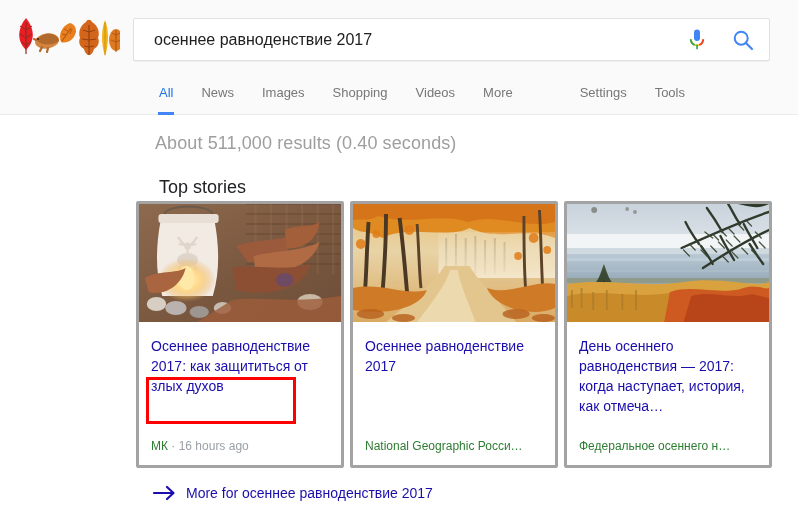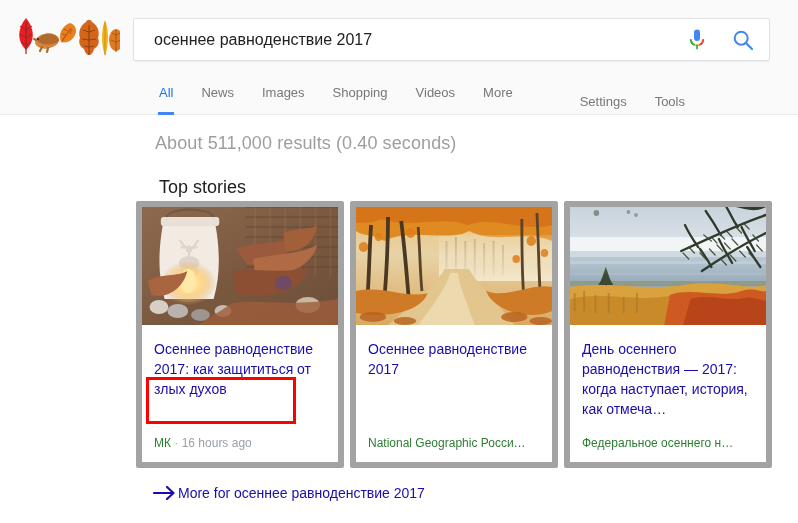--- a/index.html
+++ b/index.html
@@ -58,21 +58,21 @@
     display: flex; align-items: center; justify-content: center;
     cursor: pointer; background: transparent; border: none;
   }
 
   
   .navbar {
     position: absolute; left: 0; top: 78px;
     width: 727px; height: 37px;
   }
   .nav-left { position: absolute; left: 145px; top: 0; display: flex; }
-  .nav-right { position: absolute; right: 28px; top: 9px; display: flex; }
+  .nav-right { position: absolute; right: 28px; top: 0; display: flex; }
   .nav-item {
     font-size: 13px;
     color: #777777;
     padding: 4px 14px 0 14px;
     height: 37px;
     line-height: 22px;
     cursor: pointer;
     position: relative;
     white-space: nowrap;
   }
@@ -101,21 +101,21 @@
   }
 
   .cards {
     position: absolute; left: 136px; top: 201px;
     display: flex;
     gap: 6px;
   }
   .card {
     width: 208px;
     background: #fff;
-    border: 6px solid #a3a3a3;
+    border: 3px solid #a3a3a3;
     border-radius: 2px;
     overflow: hidden;
     cursor: pointer;
     display: flex;
     flex-direction: column;
     height: 267px;
     position: relative;
   }
   .card-image { width: 100%; height: 118px; display: block; position: relative; overflow: hidden; }
   .card-image svg { display: block; width: 100%; height: 100%; }
@@ -156,20 +156,21 @@
   
   .more-link {
     position: absolute; left: 152px; top: 484px;
     display: flex; align-items: center;
     cursor: pointer;
   }
   .more-arrow { width: 26px; height: 18px; display: block; }
   .more-text {
     font-size: 14px;
     color: #1a0dab;
+    margin-left: 8px;
     white-space: nowrap;
   }
 </style>
 </head>
 <body>
 
 <div class="page">
 
   <div class="header">
 

